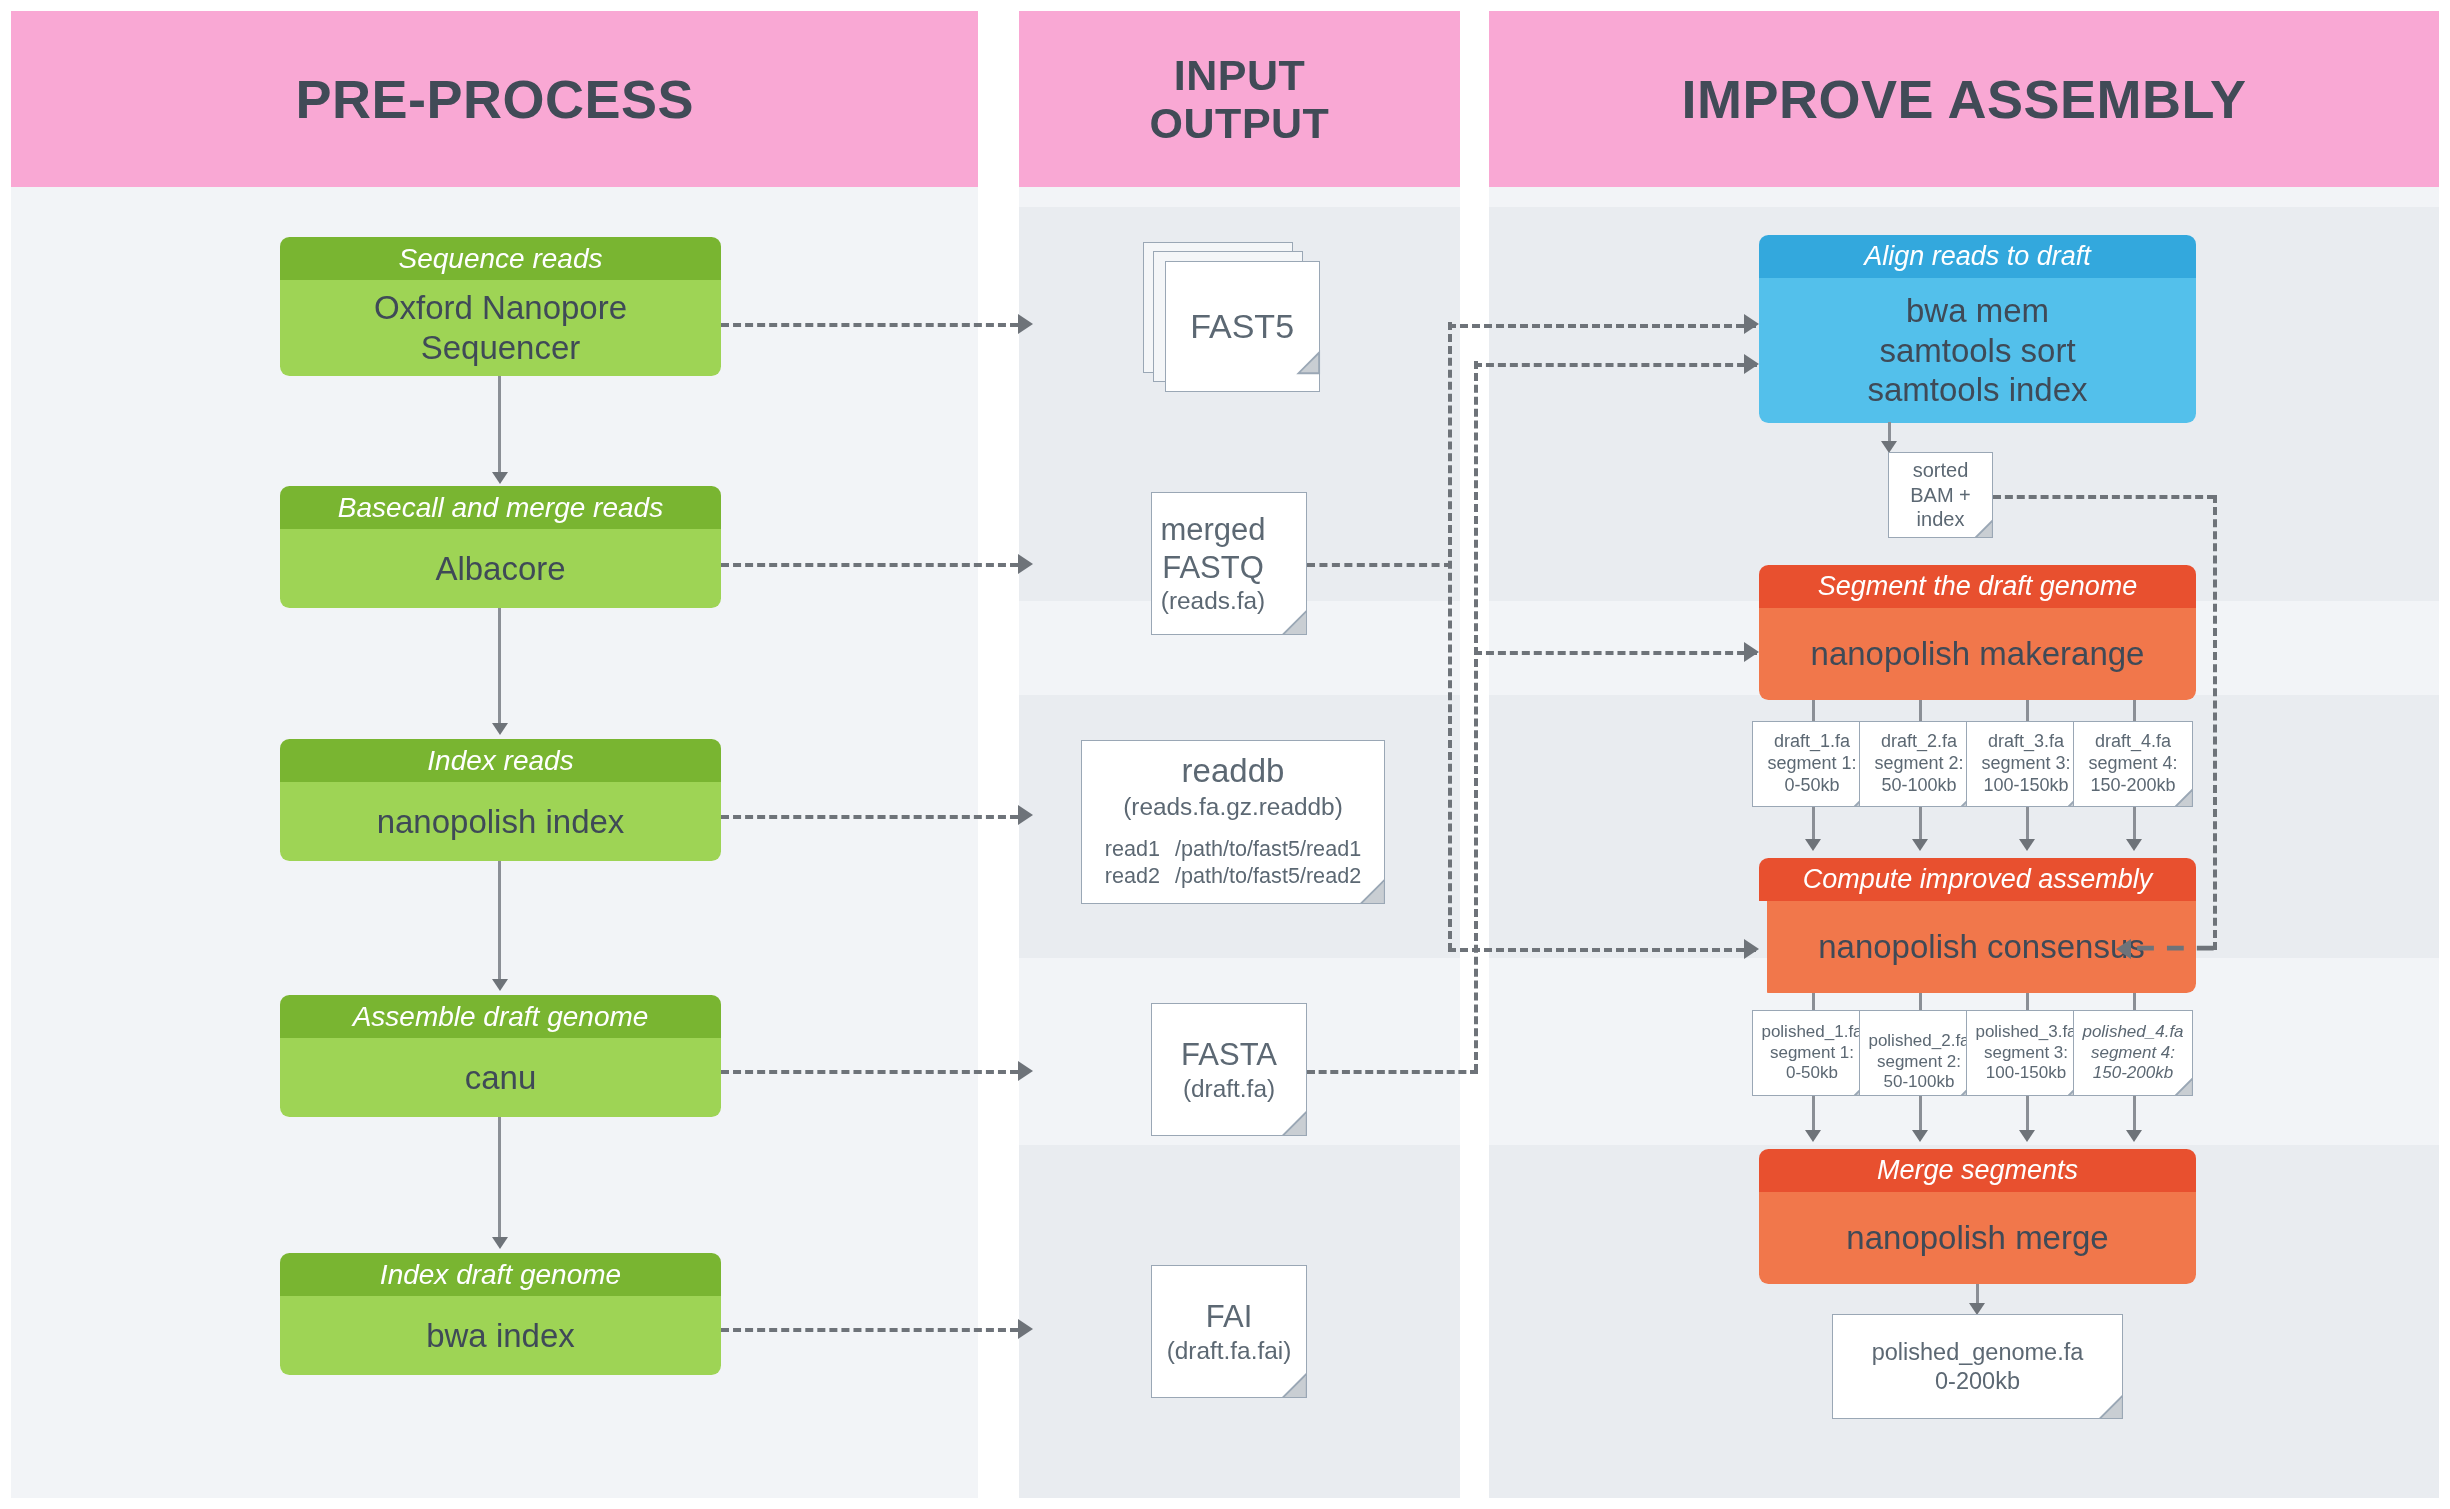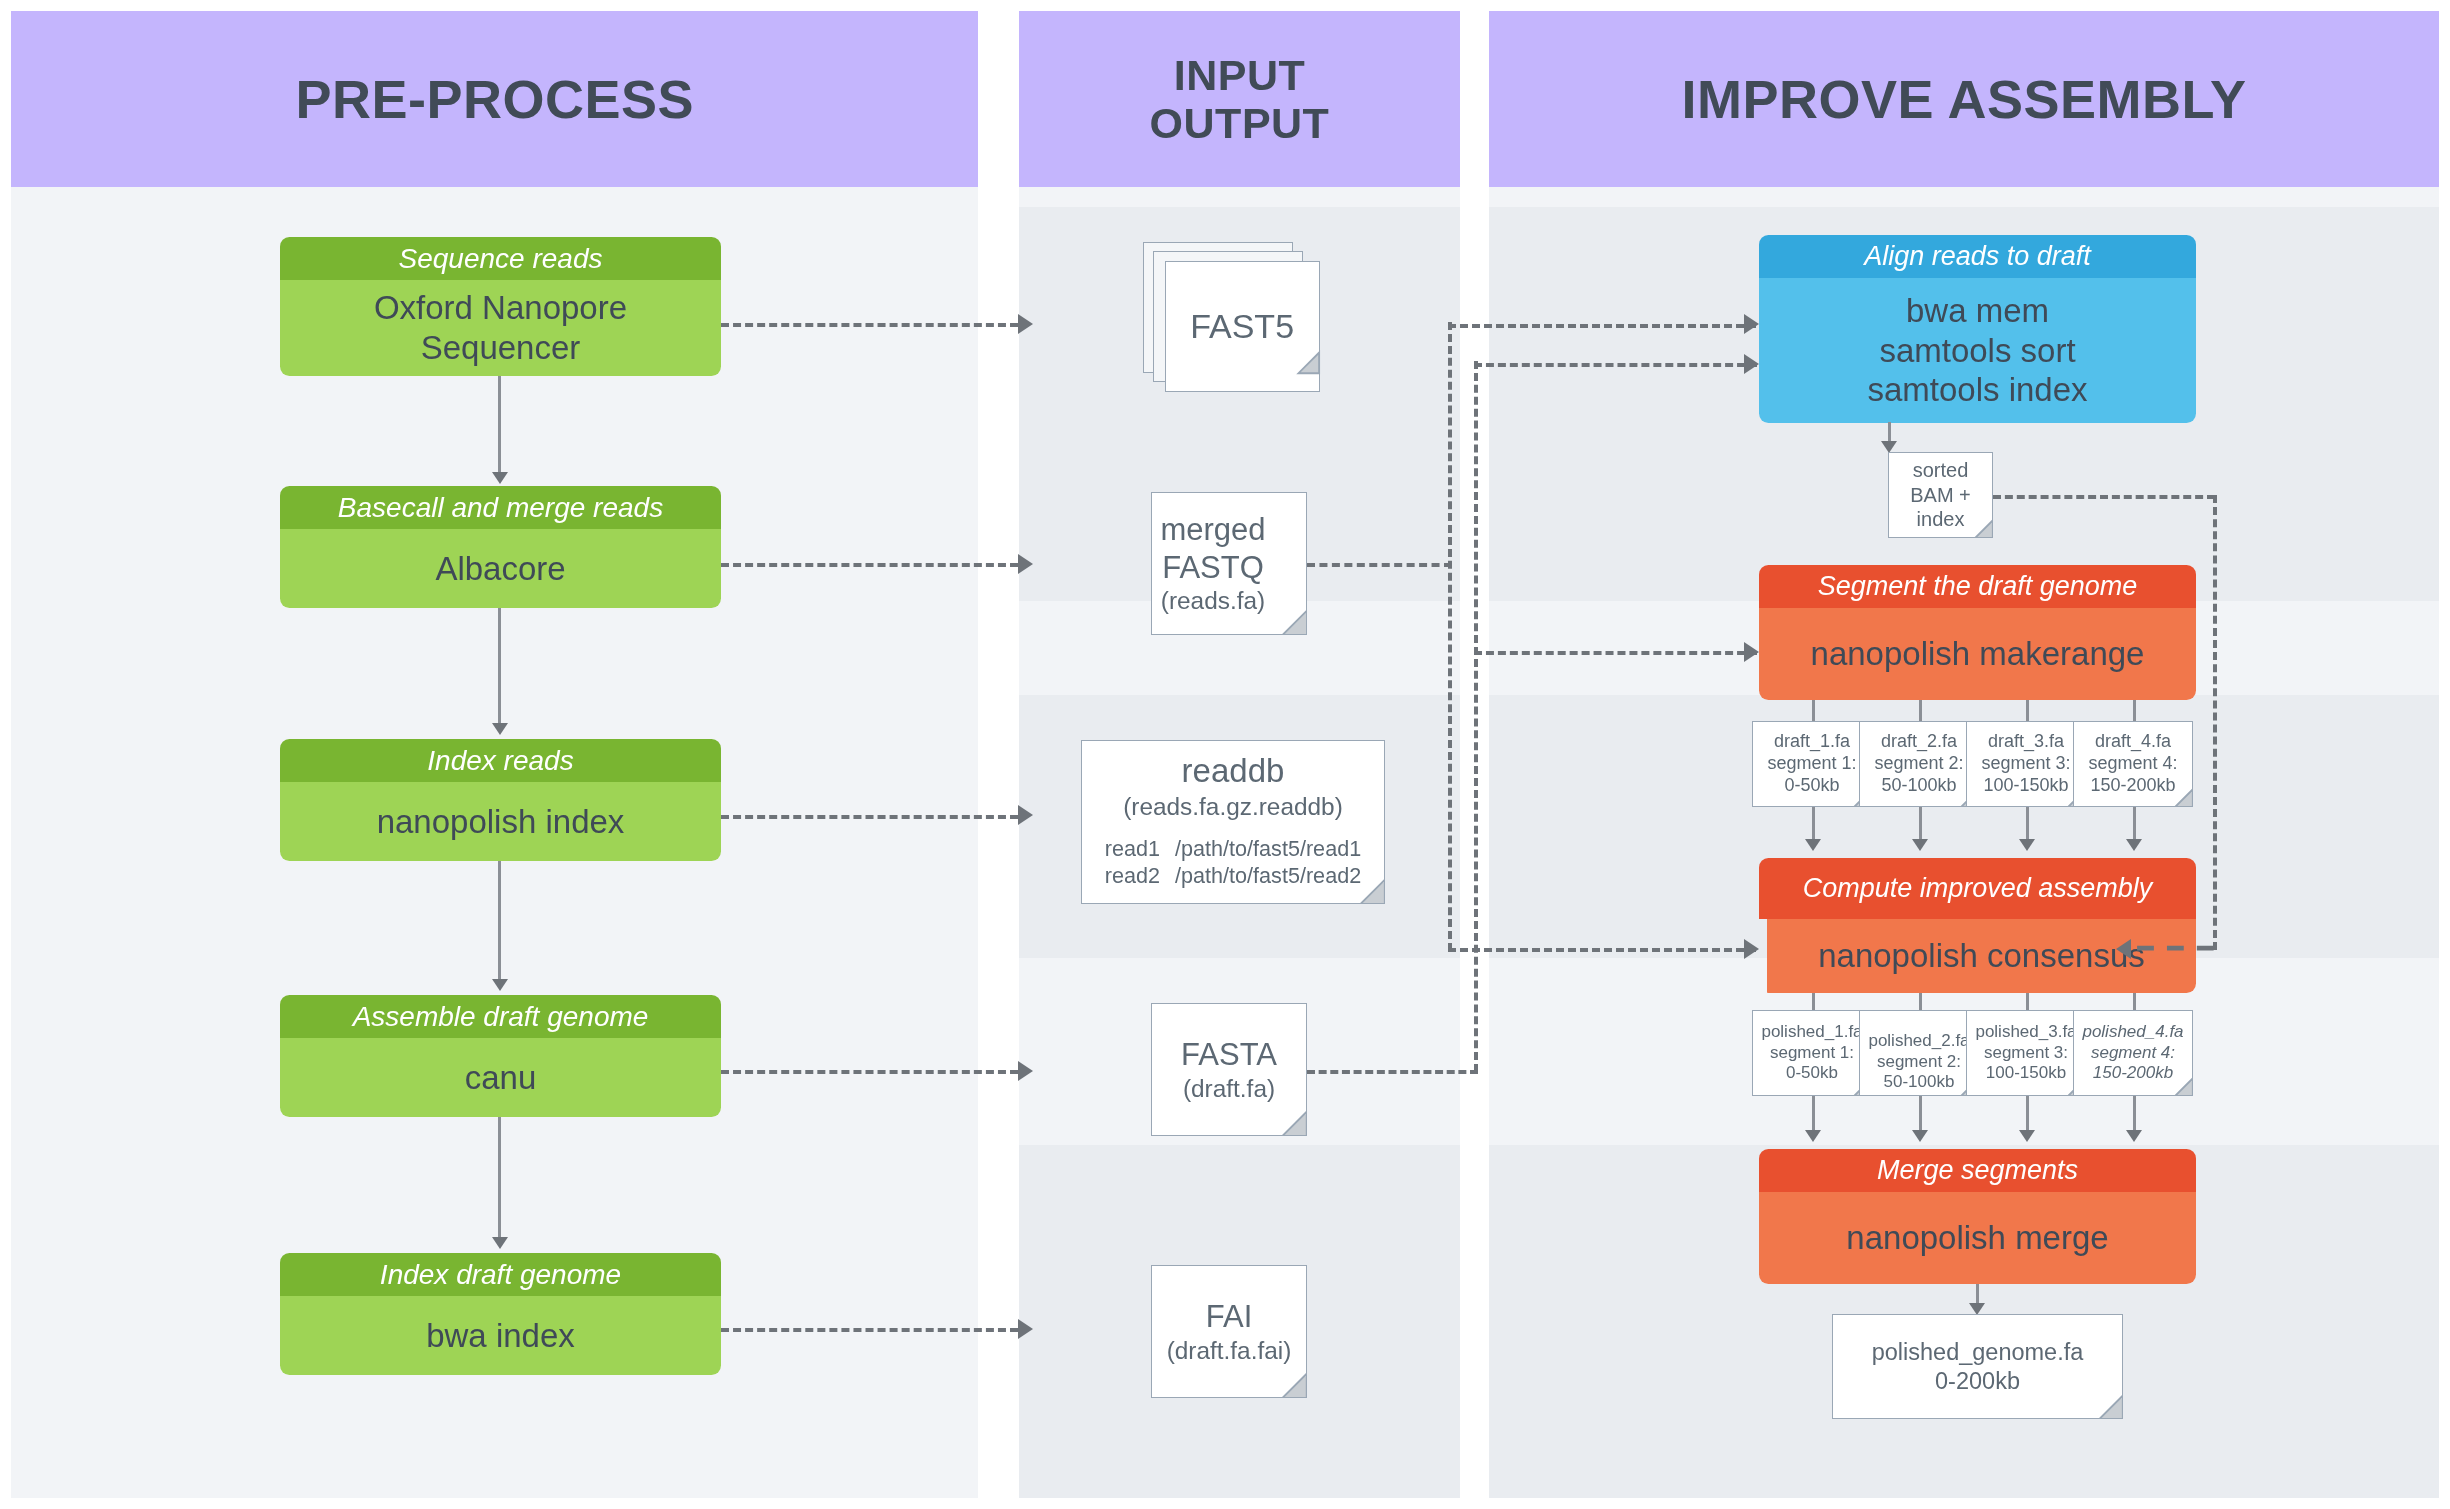--- a/index.html
+++ b/index.html
@@ -1,21 +1,21 @@
 <!DOCTYPE html>
 <html style="font-size:15px"><head>
 <meta charset="utf-8">
 <style>
   html,body{margin:0;padding:0;background:#ffffff;}
   body{font-family:"Liberation Sans",sans-serif;}
   #stage{position:relative;width:2450px;height:1509px;background:#ffffff;overflow:hidden;}
 
   
   .panel{position:absolute;background:#f2f4f7;}
-  .panel-head{position:absolute;background:#c4b5fd;display:flex;align-items:center;justify-content:center;}
+  .panel-head{position:absolute;background:#f9a8d4;display:flex;align-items:center;justify-content:center;}
   .panel-head span{font-weight:bold;color:#414b57;letter-spacing:0.5px;text-align:center;line-height:1.13;}
   .band{position:absolute;background:#e9ecf0;}
 
   
   .pbox{position:absolute;border-radius:9.4px;overflow:hidden;display:flex;flex-direction:column;}
   .pbox .ph{display:flex;align-items:center;justify-content:center;color:#ffffff;font-style:italic;}
   .pbox .pb{flex:1;display:flex;align-items:center;justify-content:center;text-align:center;color:#3f4a57;line-height:1.2;}
   .green .ph{background:#79b531;} .green .pb{background:#9ed455;}
   .blue  .ph{background:#33a8dd;} .blue  .pb{background:#53c0eb;}
   .orange .ph{background:#e8502f;} .orange .pb{background:#f1774b;}
@@ -194,21 +194,21 @@
            <span>samtools index</span></div>
     </div>
   </div>
 
   <div class="pbox orange" style="left:1759px;top:565px;width:437px;height:135px;">
     <div class="ph" style="height:43px;font-size:27px;">Segment the draft genome</div>
     <div class="pb" style="font-size:33px;">nanopolish makerange</div>
   </div>
 
   <div class="pbox orange" style="left:1759px;top:858px;width:437px;height:135px;">
-    <div class="ph" style="height:61px;font-size:27px;">Compute improved assembly</div>
+    <div class="ph" style="height:43px;font-size:27px;">Compute improved assembly</div>
     <div class="pb" style="font-size:33px;margin-left:8px;">nanopolish consensus</div>
   </div>
 
   <div class="pbox orange" style="left:1759px;top:1149px;width:437px;height:135px;">
     <div class="ph" style="height:43px;font-size:27px;">Merge segments</div>
     <div class="pb" style="font-size:33px;">nanopolish merge</div>
   </div>
 
   <div class="solid-v" style="left:1888px;top:422px;height:20.7px;"></div>
   <div class="arrow-d" style="left:1881px;top:441px;"></div>

